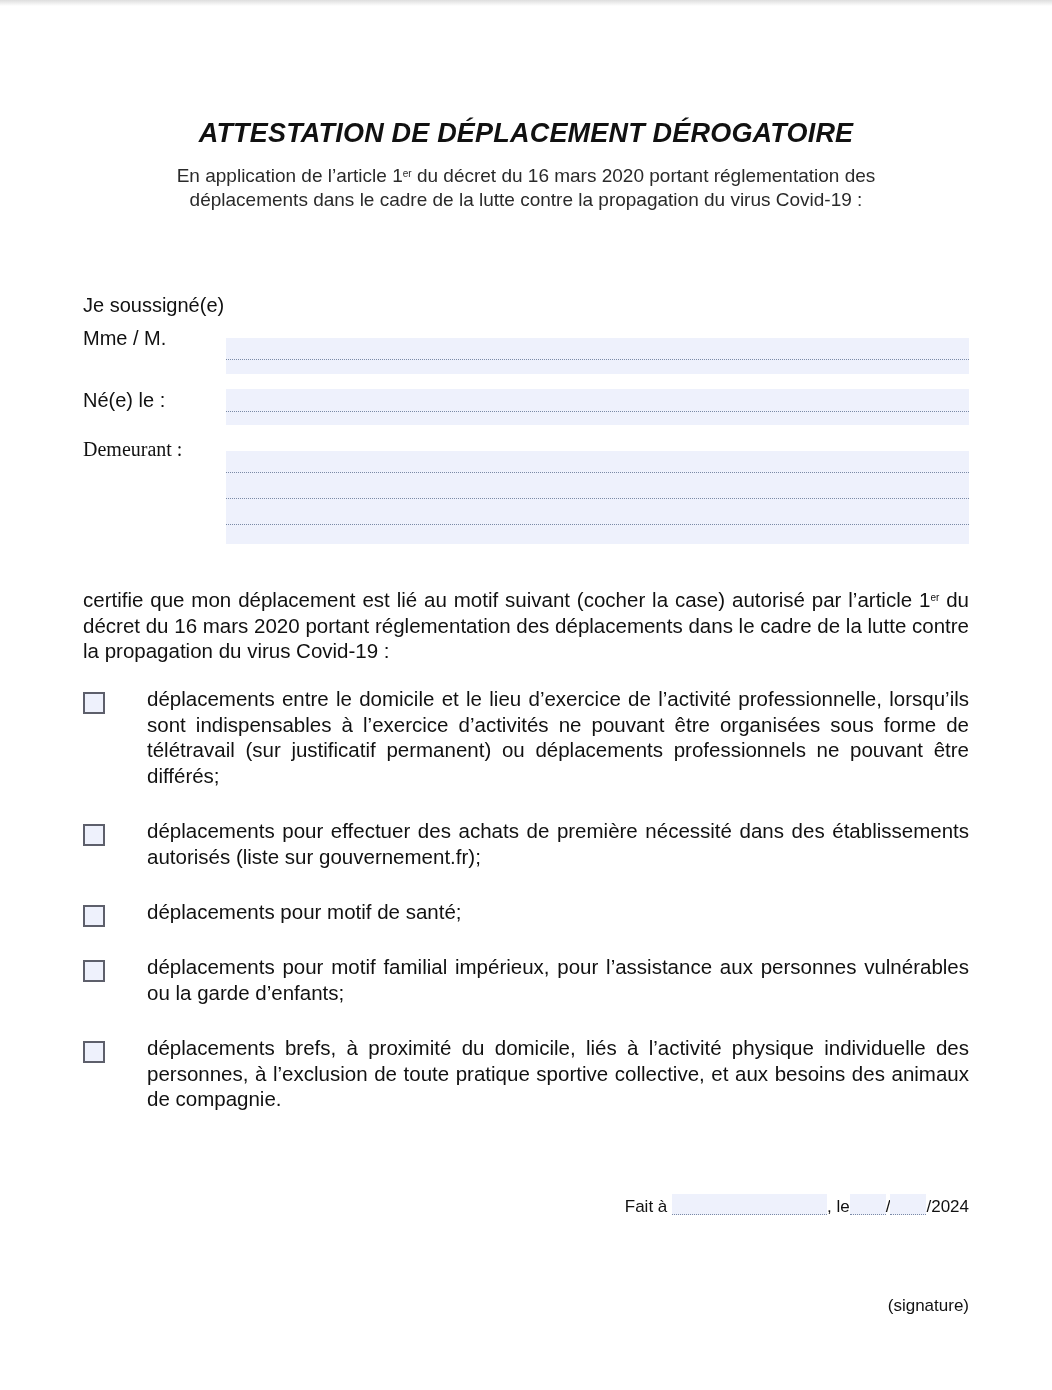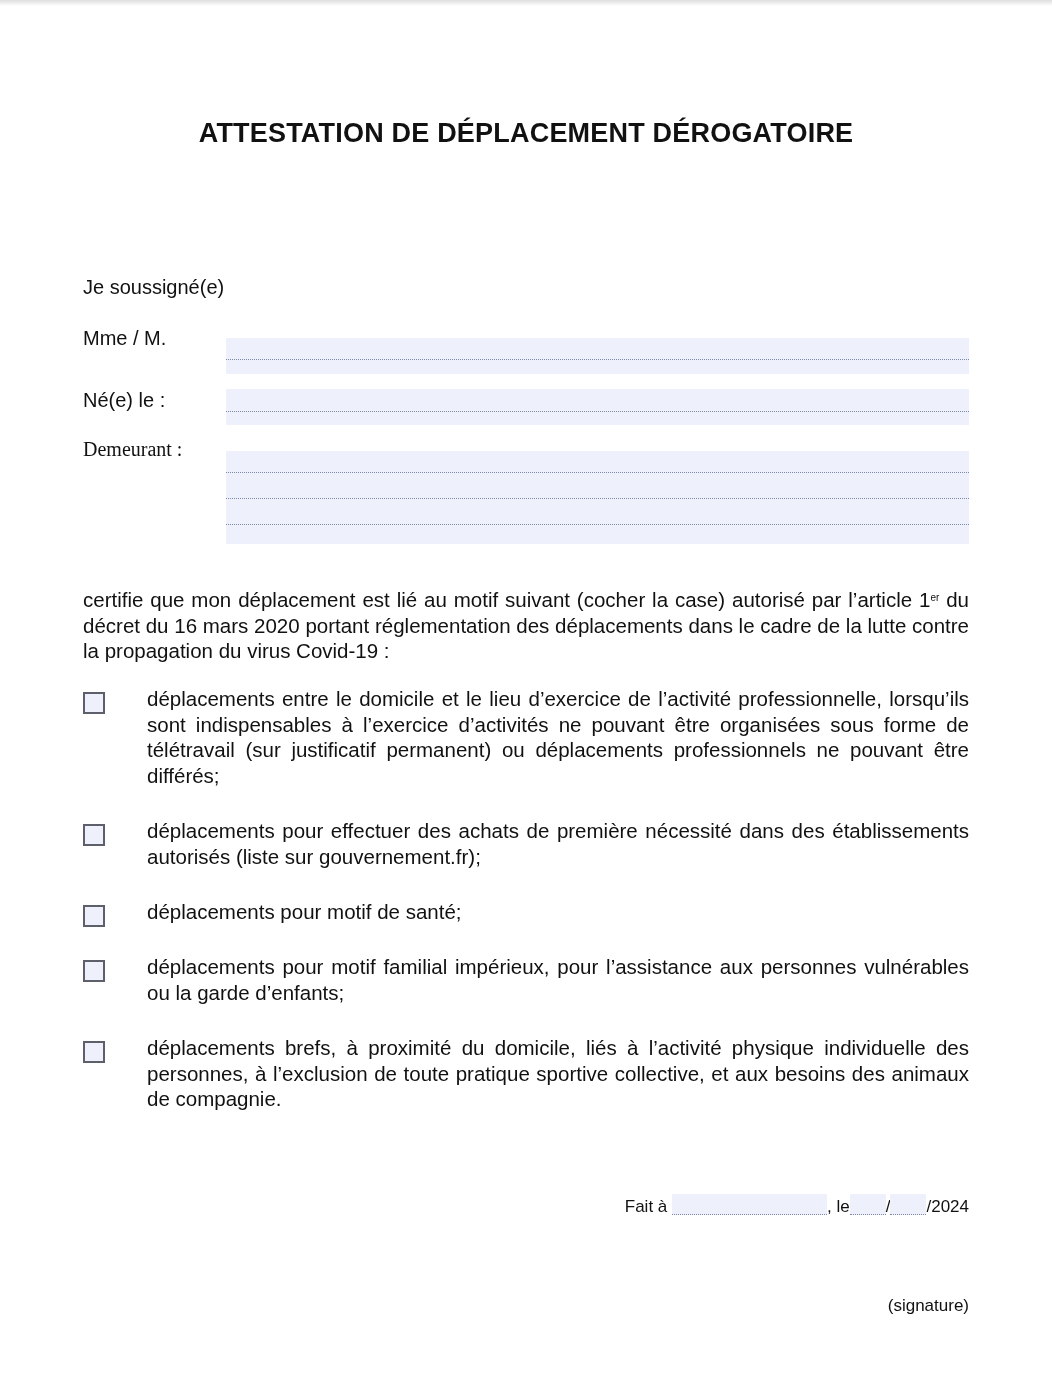--- a/index.html
+++ b/index.html
@@ -23,20 +23,21 @@
     }
     .title {
       position: absolute;
       left: 0; top: 118px;
       width: 1052px;
       text-align: center;
       font-weight: bold;
       font-size: 27px;
       letter-spacing: 0.2px;
       color: #111;
+      font-style: italic;
     }
     .subtitle {
       position: absolute;
       left: 0; top: 164px;
       width: 1052px;
       text-align: center;
       font-size: 19px;
       line-height: 24px;
       color: #2a2a2a;
     }
@@ -119,23 +120,25 @@
     }
   </style>
 </head>
 <body>
 
 <div class="top-shadow"></div>
 
 <div class="title">ATTESTATION DE DÉPLACEMENT DÉROGATOIRE</div>
 
 <div class="subtitle">
+  <div><span>En application de l’article 1</span><sup>er</sup><span> du décret du 16 mars 2020 portant réglementation des</span></div>
+  <div>déplacements dans le cadre de la lutte contre la propagation du virus Covid-19 :</div>
 </div>
 
-<div class="label" style="top:276px;text-align:right;">Je soussigné(e)</div>
+<div class="label" style="top:294px;text-align:right;">Je soussigné(e)</div>
 
 <div class="label" style="top:327px;">Mme / M.</div>
 <div class="field" style="top:338px; height:36px;">
   <div class="dotline" style="top:21px;"></div>
 </div>
 
 <div class="label" style="top:389px;">Né(e) le  :</div>
 <div class="field" style="top:389px; height:36px;">
   <div class="dotline" style="top:22px;"></div>
 </div>

